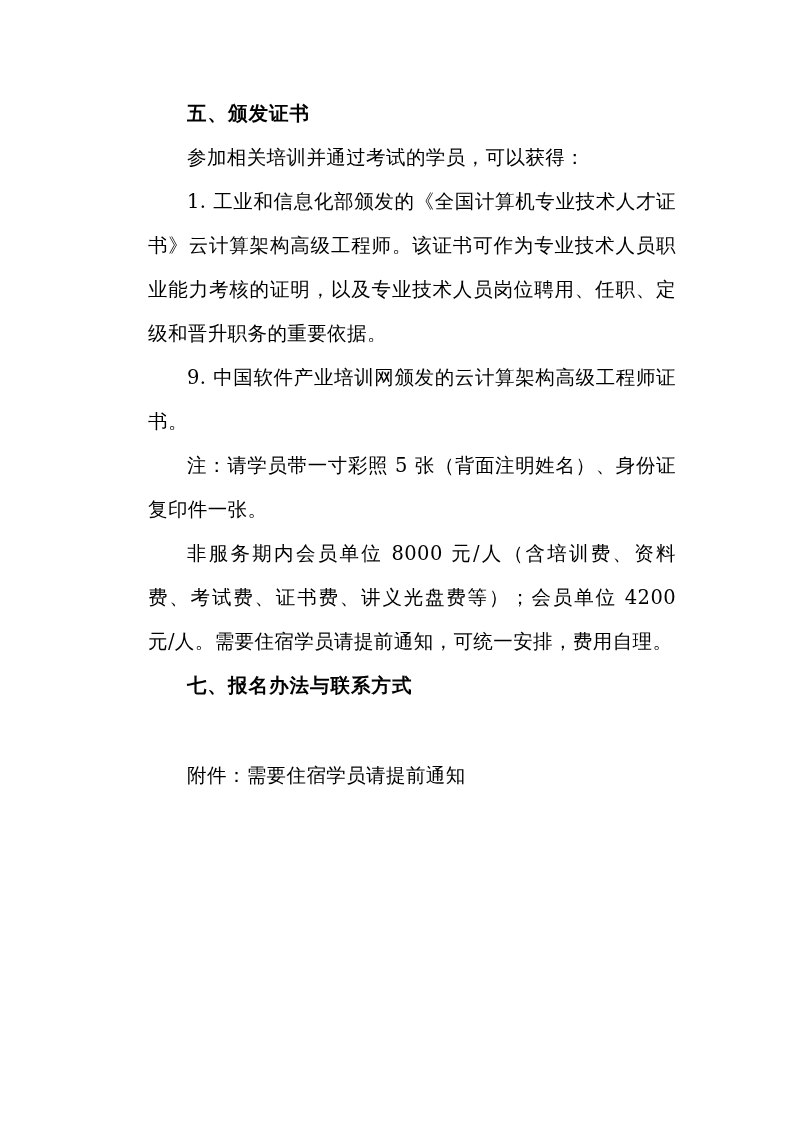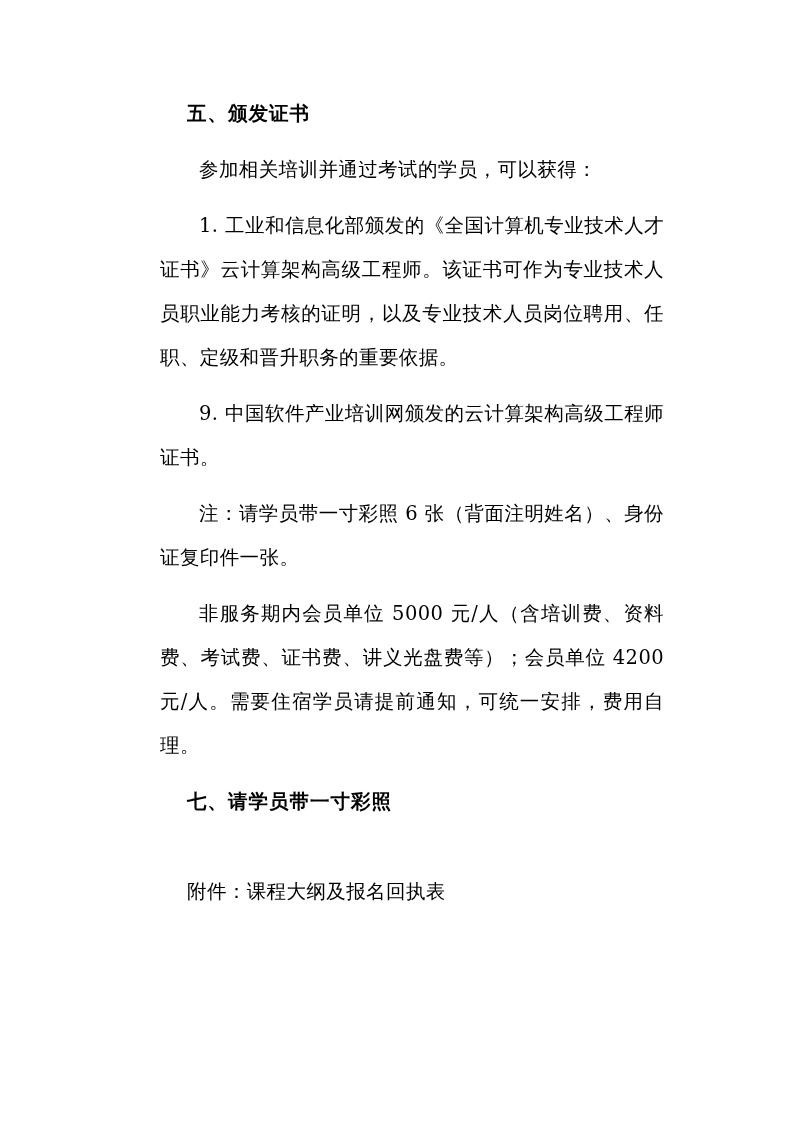--- a/index.html
+++ b/index.html
@@ -27,21 +27,21 @@
     line-height: 44px;
   }
   .heading {
     font-weight: bold;
     text-indent: 2em;
     margin: 0;
     letter-spacing: 1px;
   }
   .para {
     text-indent: 2em;
-    margin: 12px;
+    margin: 0;
     text-align: justify;
     text-justify: inter-ideograph;
     letter-spacing: 0.4px;
   }
   .spacer-gap { height: 46px; }
   .attach {
     text-indent: 2em;
     margin: 0;
     letter-spacing: 0.4px;
   }
@@ -49,24 +49,24 @@
 </head>
 <body>
 
 <div class="page">
   <div class="doc-body">
 
     <p class="heading">五、颁发证书</p>
     <p class="para">参加相关培训并通过考试的学员，可以获得：</p>
     <p class="para">1. 工业和信息化部颁发的《全国计算机专业技术人才证书》云计算架构高级工程师。该证书可作为专业技术人员职业能力考核的证明，以及专业技术人员岗位聘用、任职、定级和晋升职务的重要依据。</p>
     <p class="para">9. 中国软件产业培训网颁发的云计算架构高级工程师证书。</p>
-    <p class="para">注：请学员带一寸彩照 6 张（背面注明姓名）、身份证复印件一张。</p>
+    <p class="para">注：请学员带一寸彩照 5 张（背面注明姓名）、身份证复印件一张。</p>
 
-    <p class="para">非服务期内会员单位 5000 元/人（含培训费、资料费、考试费、证书费、讲义光盘费等）；会员单位 4200 元/人。需要住宿学员请提前通知，可统一安排，费用自理。</p>
+    <p class="para">非服务期内会员单位 8000 元/人（含培训费、资料费、考试费、证书费、讲义光盘费等）；会员单位 4200 元/人。需要住宿学员请提前通知，可统一安排，费用自理。</p>
 
-    <p class="heading">七、请学员带一寸彩照</p>
+    <p class="heading">七、报名办法与联系方式</p>
 
     <div class="spacer-gap"></div>
 
-    <p class="attach">附件：课程大纲及报名回执表</p>
+    <p class="attach">附件：需要住宿学员请提前通知</p>
 
   </div>
 </div>
 
 </body></html>

